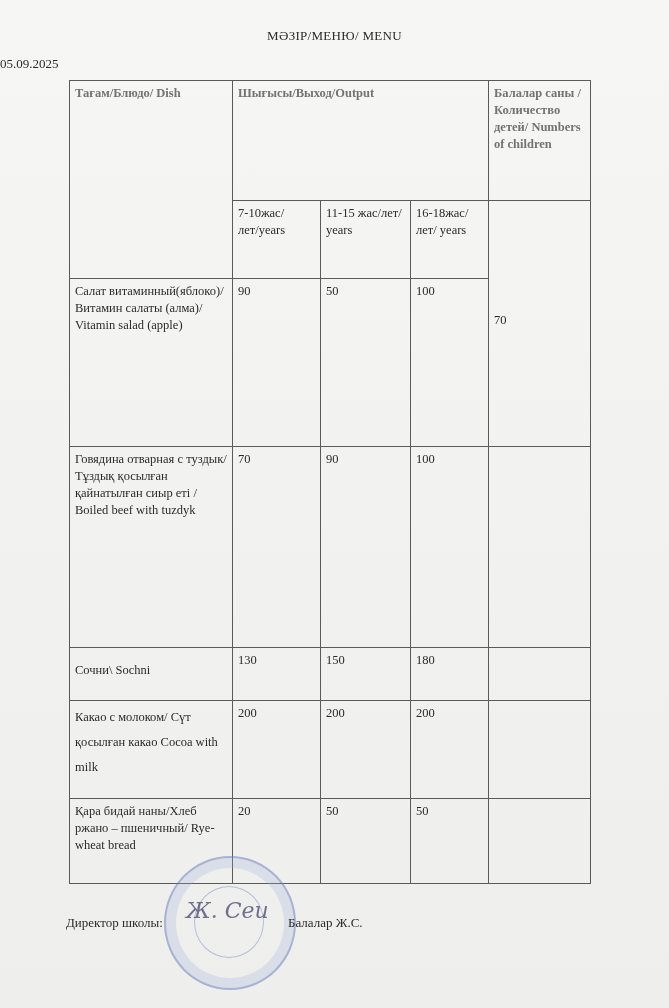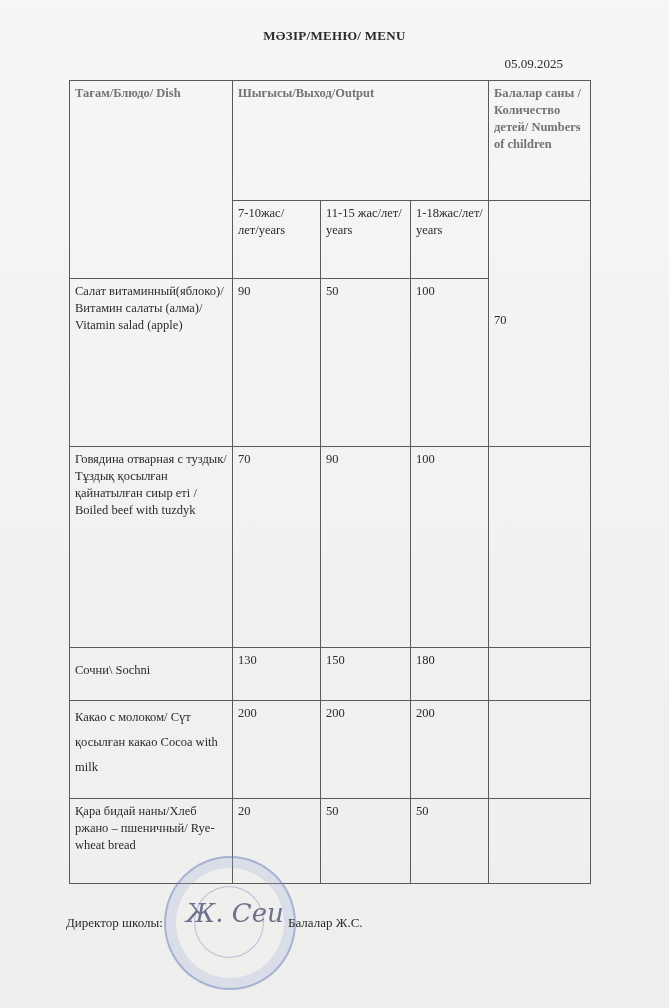--- a/index.html
+++ b/index.html
@@ -9,25 +9,25 @@
       font-family: "Liberation Serif", serif;
       color: #2b2b2b;
       position: relative;
     }
     .page-bg {
       position: absolute; inset: 0;
       background: linear-gradient(180deg, #f6f6f4 0%, #f1f1ef 60%, #eeeeec 100%);
     }
     .title {
       position: absolute; top: 28px; left: 0; width: 669px;
-      text-align: center; font-size: 13px; font-weight: bold; letter-spacing: 0.3px;
+      text-align: center; font-size: 13px; font-weight: normal; letter-spacing: 0.3px;
     }
     .date {
       position: absolute; top: 56px; left: 0; width: 563px;
-      text-align: right; font-size: 13px;
+      text-align: left; font-size: 13px;
     }
     table.menu {
       position: absolute; top: 80px; left: 69px;
       border-collapse: collapse;
       table-layout: fixed;
       width: 521px;
       font-size: 12.5px;
     }
     table.menu td, table.menu th {
       border: 1px solid #5a5a5a;
@@ -54,21 +54,21 @@
       border: 2px solid rgba(110,130,190,0.55);
       box-shadow: inset 0 0 0 10px rgba(150,170,220,0.25);
     }
     .stamp-inner {
       position: absolute; left: 28px; top: 28px; width: 68px; height: 70px;
       border-radius: 50%; border: 1px solid rgba(110,130,190,0.45);
     }
     .signature {
       position: absolute; left: 186px; top: 898px;
       font-family: "DejaVu Serif", serif; font-style: italic;
-      font-size: 26px; color: rgba(70,70,110,0.75);
+      font-size: 22px; color: rgba(70,70,110,0.75);
       white-space: nowrap;
     }
   </style>
 </head>
 <body>
 
 <div class="page-bg"></div>
 
 <div class="title">МӘЗІР/МЕНЮ/ MENU</div>
 <div class="date">05.09.2025</div>
@@ -83,21 +83,21 @@
   </colgroup>
   <tbody>
       <tr style="height:120px">
     <th rowspan="2">Тағам/Блюдо/ Dish</th>
     <th colspan="3">Шығысы/Выход/Output</th>
     <th>Балалар саны /Количество детей/ Numbers of children</th>
   </tr>
   <tr style="height:78px">
     <td>7-10жас/лет/years</td>
     <td>11-15 жас/лет/ years</td>
-    <td>1-18жас/лет/ years</td>
+    <td>16-18жас/лет/ years</td>
     <td rowspan="2" class="kids-val">
           <span>70</span>
         </td>
   </tr>
   <tr style="height:168px">
     <td class="dish-text">Салат витаминный(яблоко)/ Витамин салаты (алма)/ Vitamin salad (apple)</td>
     <td>90</td>
     <td>50</td>
     <td>100</td>
   </tr>

